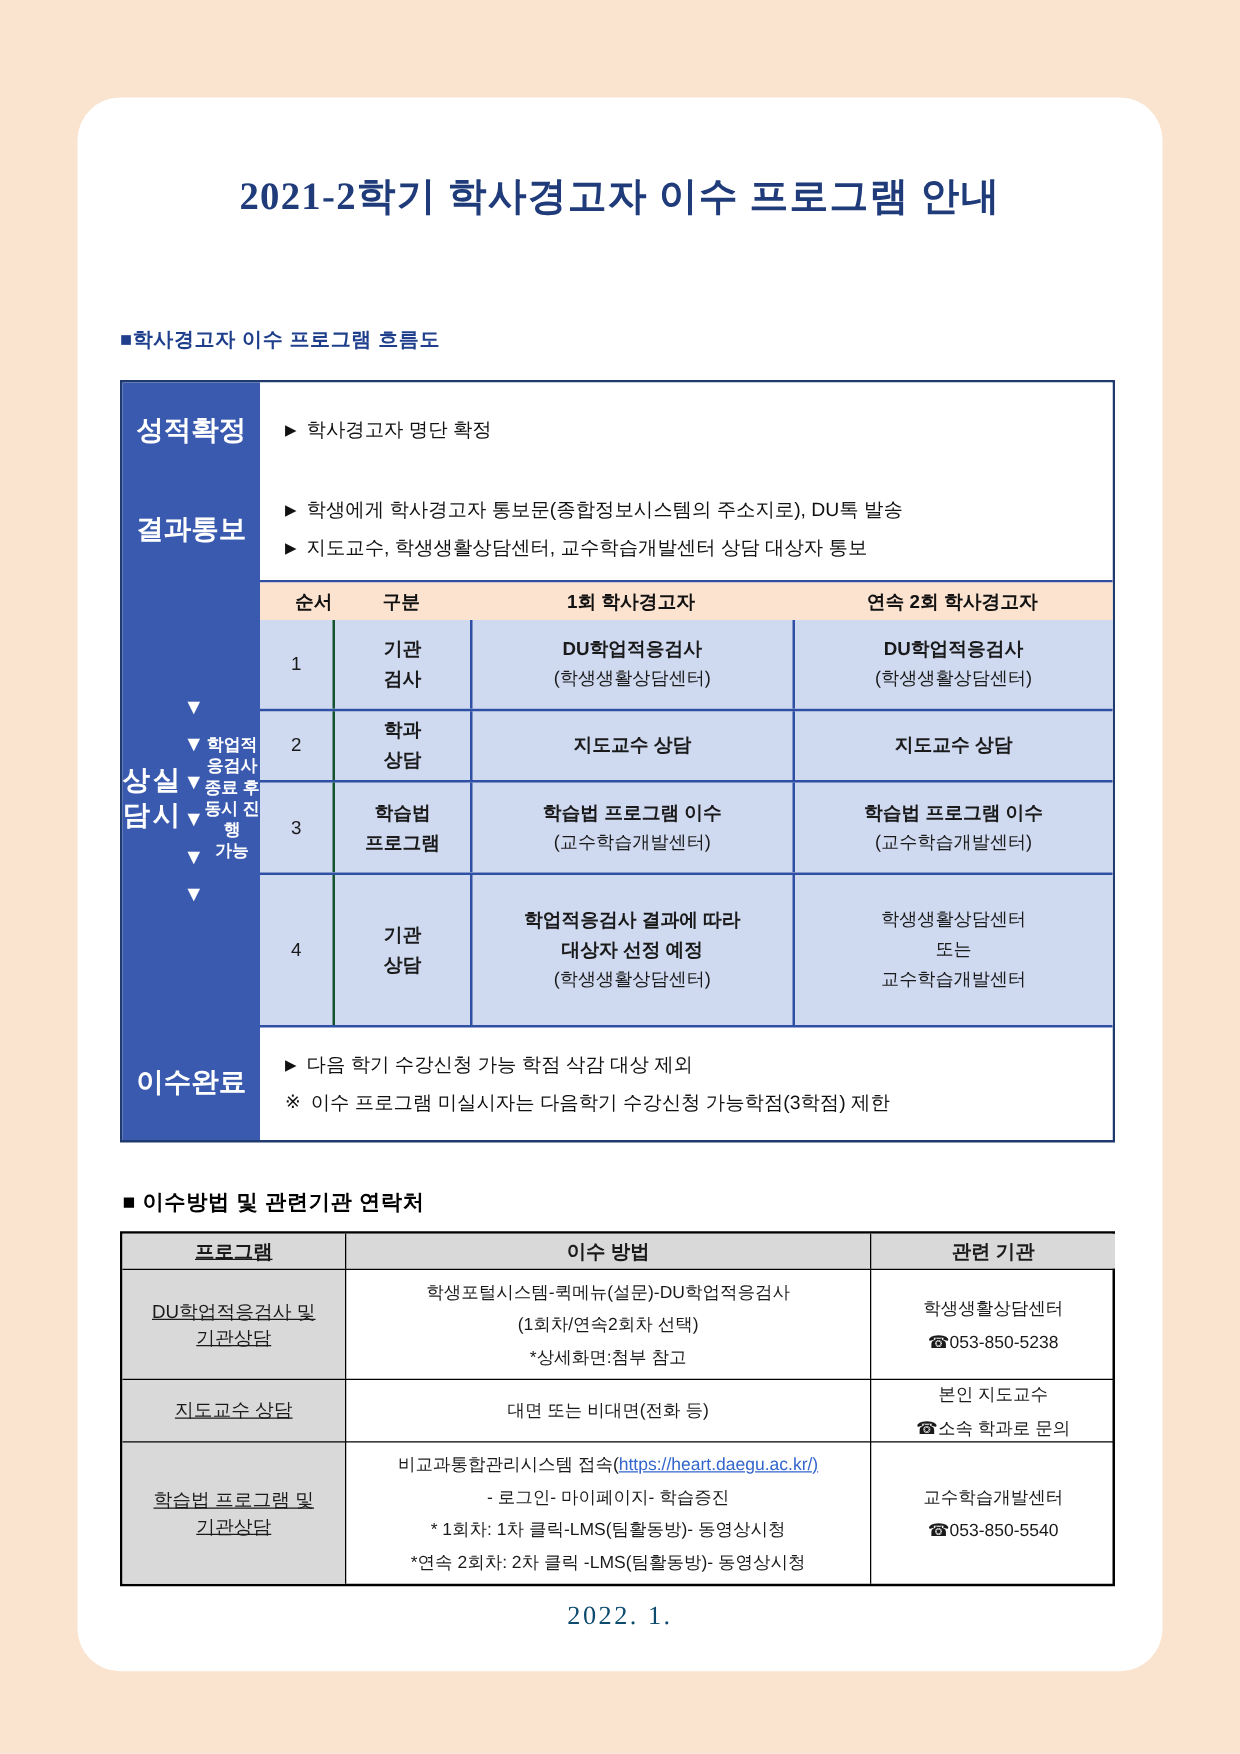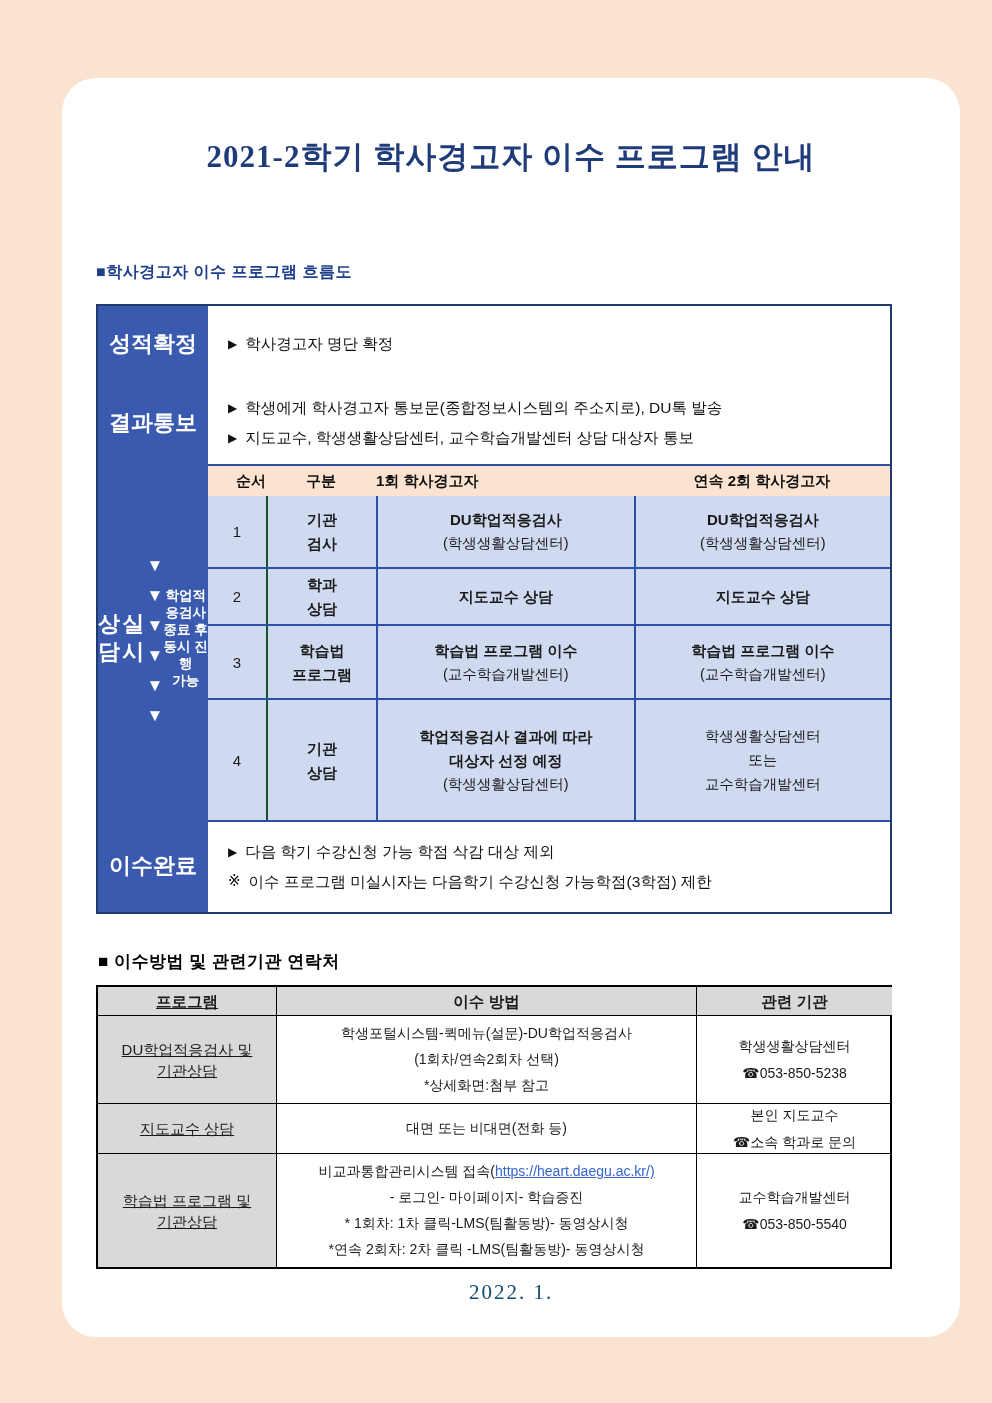--- a/index.html
+++ b/index.html
@@ -5,21 +5,21 @@
   html,body{margin:0;padding:0;}
   body{
     width:992px;height:1403px;
     background:#FAE4CF;
     font-family:"Liberation Sans","DejaVu Sans",sans-serif;
     color:#1a1a1a;
     position:relative;
   }
   .card{
     position:absolute;left:62px;top:78px;width:868px;height:1259px;
-    background:#ffffff;border-radius:34px;padding-left:30px;
+    background:#ffffff;border-radius:34px;
   }
   
   .doc-title{
     position:absolute;top:58px;left:0;width:100%;
     text-align:center;
     font-family:"Liberation Serif","DejaVu Serif",serif;
     font-weight:bold;font-size:31px;letter-spacing:1px;
     color:#1F3B7A;
   }
   
@@ -68,21 +68,21 @@
   .ftab-row.r0{border-top:none;}
   .r0{height:71px;}.r1{height:57px;}.r2{height:74px;}.r3{flex:1;}
   .fcell{display:flex;flex-direction:column;align-items:center;justify-content:center;
     box-sizing:border-box;font-size:15px;line-height:21px;text-align:center;gap:3px;}
   .c-no{width:58px;flex:0 0 58px;}
   .c-cat{width:110px;flex:0 0 110px;border-left:2px solid #14532d;font-weight:bold;}
   .c-first{flex:1.005;border-left:2px solid #2E4FA3;}
   .c-second{flex:1;border-left:2px solid #2E4FA3;}
   .h-no{width:58px;text-align:right;}
   .h-cat{width:110px;text-align:center;}
-  .h-first{flex:1.005;text-align:left;}
+  .h-first{flex:1.005;text-align:center;}
   .h-second{flex:1;text-align:center;}
   .ln-b{font-weight:bold;}
   .ln-r{font-weight:normal;font-size:14.5px;}
   
   .contact{
     position:absolute;left:34px;top:907px;width:796px;
     border:2px solid #000;box-sizing:border-box;
     display:grid;grid-template-columns:178px 420px 196px;
   }
   .ct-cell{border-left:1.5px solid #000;border-top:1.5px solid #000;box-sizing:border-box;

